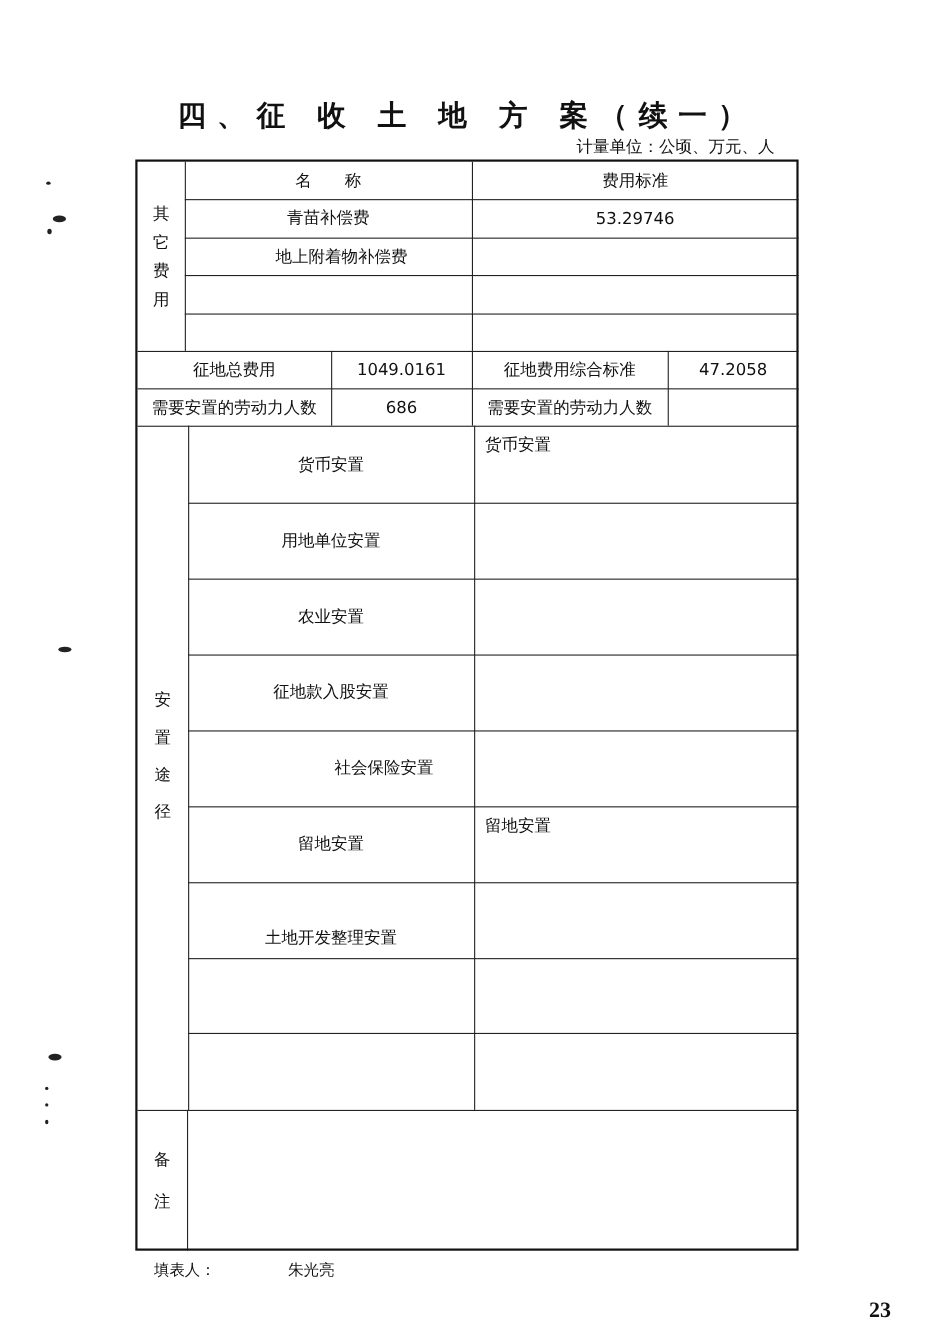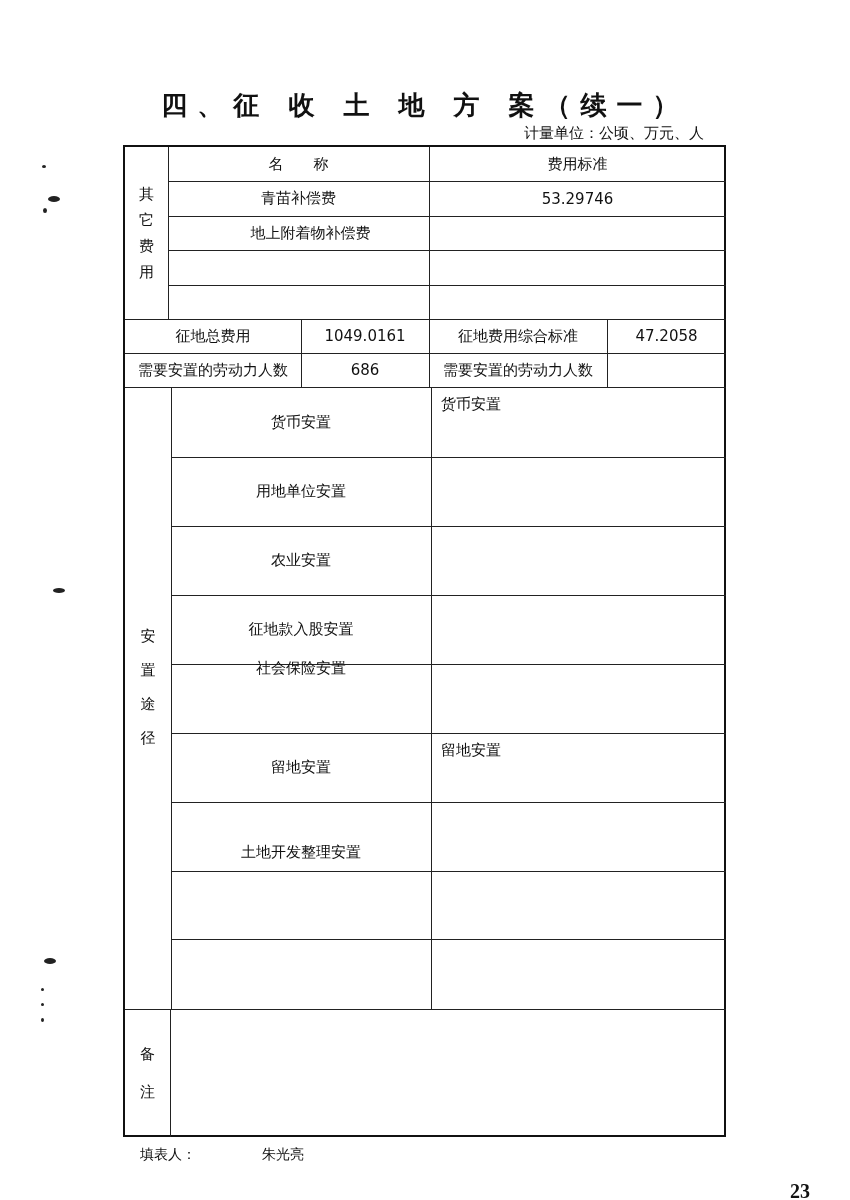--- a/index.html
+++ b/index.html
@@ -106,21 +106,21 @@
   </div>
 
   <div class="cell" style="left:46px; top:240px; width:260px; height:70px;">货币安置</div>
   <div class="cell topleft" style="left:306px; top:240px; width:295px; height:70px;">货币安置</div>
   <div class="cell" style="left:46px; top:310px; width:260px; height:69px;">用地单位安置</div>
   <div class="cell topleft" style="left:306px; top:310px; width:295px; height:69px;"></div>
   <div class="cell" style="left:46px; top:379px; width:260px; height:69px;">农业安置</div>
   <div class="cell topleft" style="left:306px; top:379px; width:295px; height:69px;"></div>
   <div class="cell" style="left:46px; top:448px; width:260px; height:69px;">征地款入股安置</div>
   <div class="cell topleft" style="left:306px; top:448px; width:295px; height:69px;"></div>
-  <div class="cell" style="left:46px; top:487px; width:260px; height:69px;">社会保险安置</div>
+  <div class="cell" style="left:46px; top:517px; width:260px; height:69px;padding-left:48px;">社会保险安置</div>
   <div class="cell topleft" style="left:306px; top:517px; width:295px; height:69px;"></div>
   <div class="cell" style="left:46px; top:586px; width:260px; height:69px;">留地安置</div>
   <div class="cell topleft" style="left:306px; top:586px; width:295px; height:69px;">留地安置</div>
   <div class="cell" style="left:46px; top:655px; width:260px; height:69px;margin-top:16px;">土地开发整理安置</div>
   <div class="cell topleft" style="left:306px; top:655px; width:295px; height:69px;"></div>
   <div class="cell" style="left:46px; top:724px; width:260px; height:68px;"></div>
   <div class="cell topleft" style="left:306px; top:724px; width:295px; height:68px;"></div>
   <div class="cell" style="left:46px; top:792px; width:260px; height:70px;"></div>
   <div class="cell topleft" style="left:306px; top:792px; width:295px; height:70px;"></div>
 

